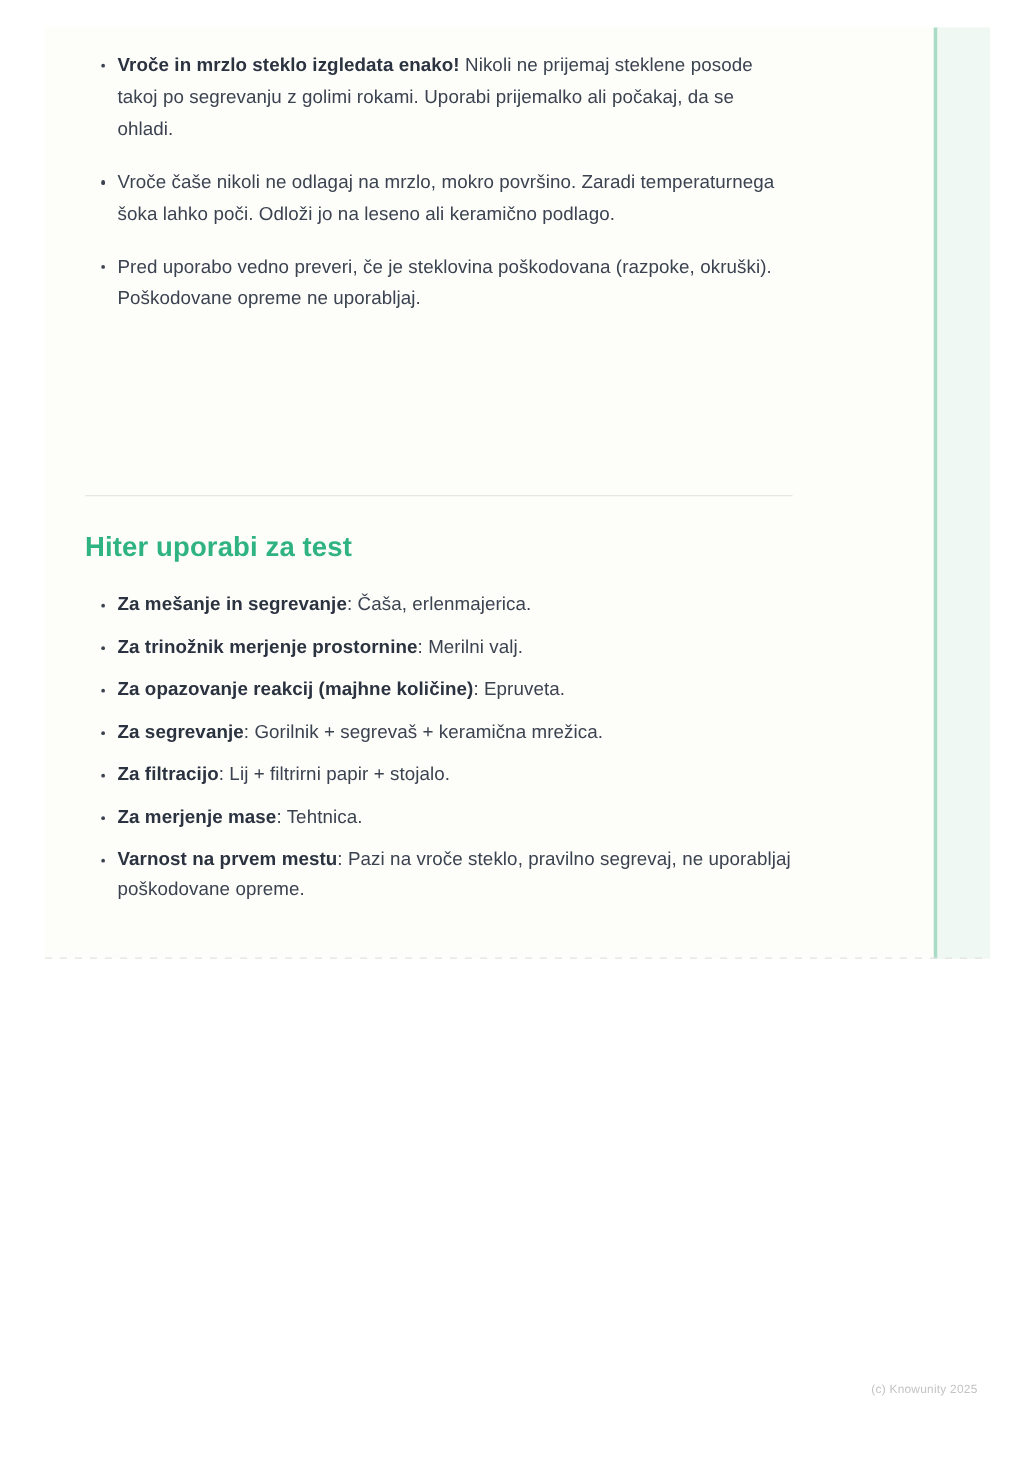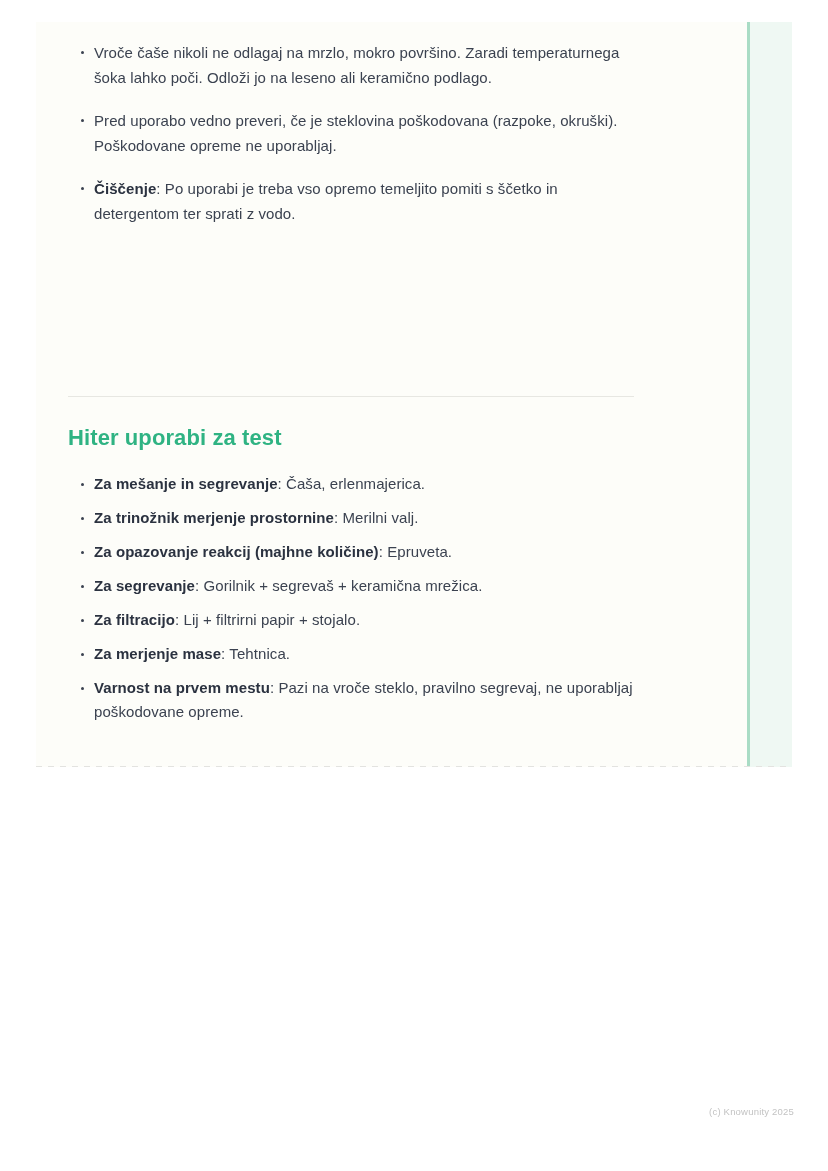--- a/index.html
+++ b/index.html
@@ -144,21 +144,21 @@
     line-height: 24px;
   }
 
   
   .footer {
     position: absolute;
     left: 0;
     top: 1101px;
     width: 828px;
     text-align: right;
-    padding-right: 34px;
+    padding-right: 46px;
     box-sizing: border-box;
   }
   .footer-text {
     font-size: 9.5px;
     color: #c3c3c3;
     letter-spacing: 0.2px;
   }
 </style>
 </head>
 <body>
@@ -170,27 +170,27 @@
     <div class="side-panel"></div>
   </div>
 
   <div class="page-break"></div>
 
   <div class="content">
 
     <div class="block-safety">
       <ul class="bullets">
         <li>
+          <b>Vroče in mrzlo steklo izgledata enako!</b><span> Nikoli ne prijemaj steklene posode takoj po segrevanju z golimi rokami. Uporabi prijemalko ali počakaj, da se ohladi.</span>
+        </li>
+        <li>
           <span>Vroče čaše nikoli ne odlagaj na mrzlo, mokro površino. Zaradi temperaturnega šoka lahko poči. Odloži jo na leseno ali keramično podlago.</span>
         </li>
         <li>
           <span>Pred uporabo vedno preveri, če je steklovina poškodovana (razpoke, okruški). Poškodovane opreme ne uporabljaj.</span>
-        </li>
-        <li>
-          <b>Čiščenje</b><span>: Po uporabi je treba vso opremo temeljito pomiti s ščetko in detergentom ter sprati z vodo.</span>
         </li>
       </ul>
     </div>
 
     <div class="divider"></div>
 
     <div class="block-summary">
       <h2 class="summary-title">Hiter uporabi za test</h2>
       <ul class="bullets">
         <li>

